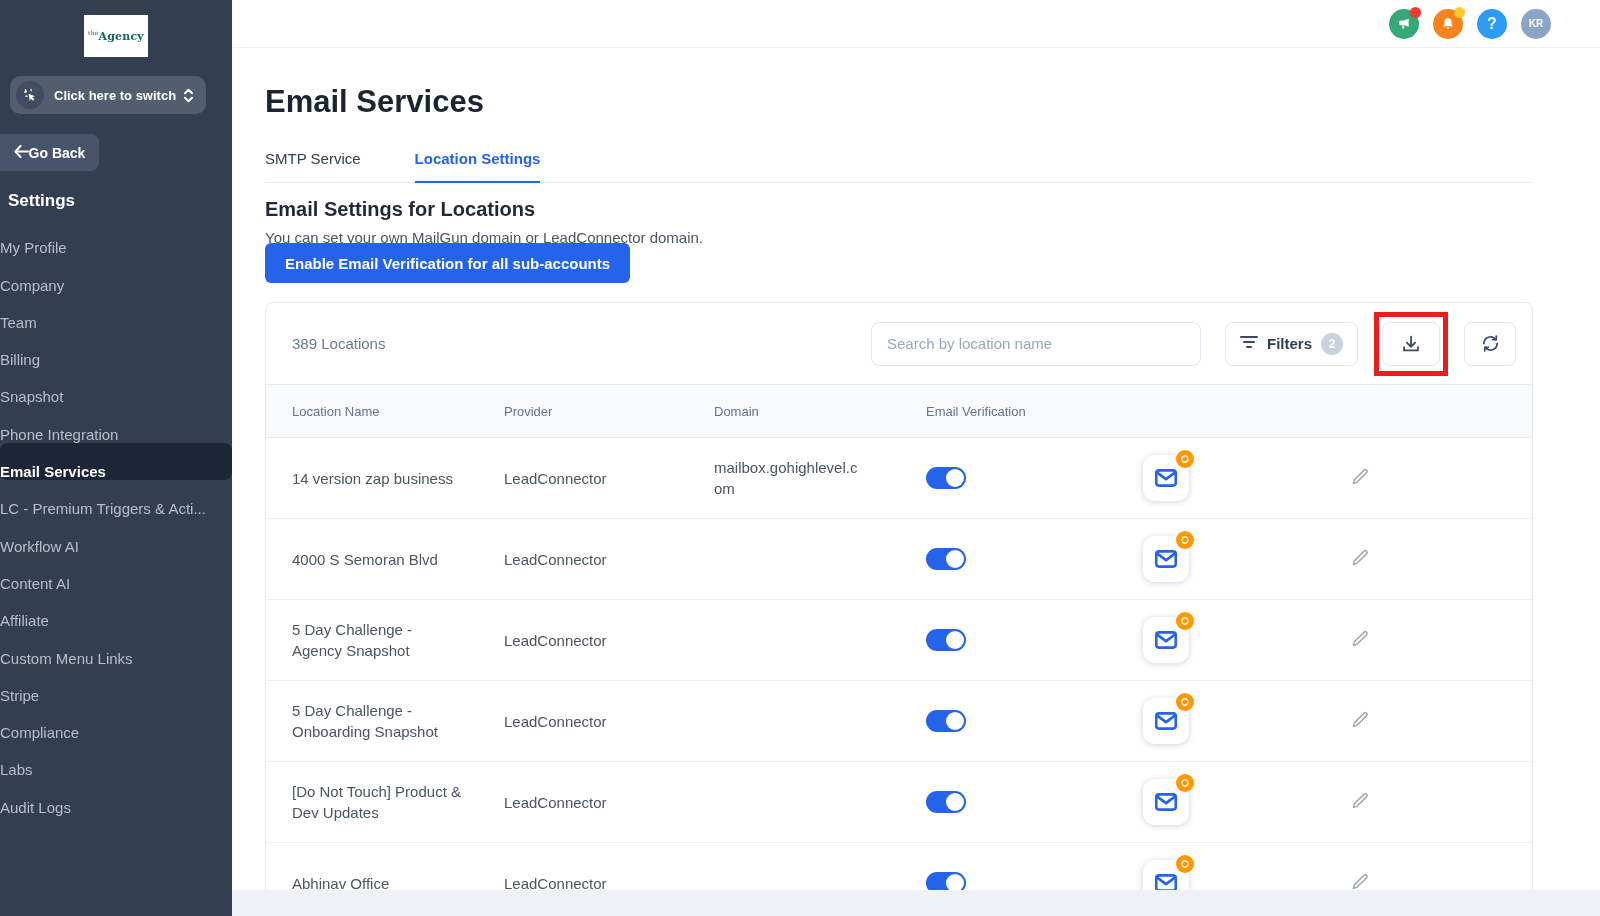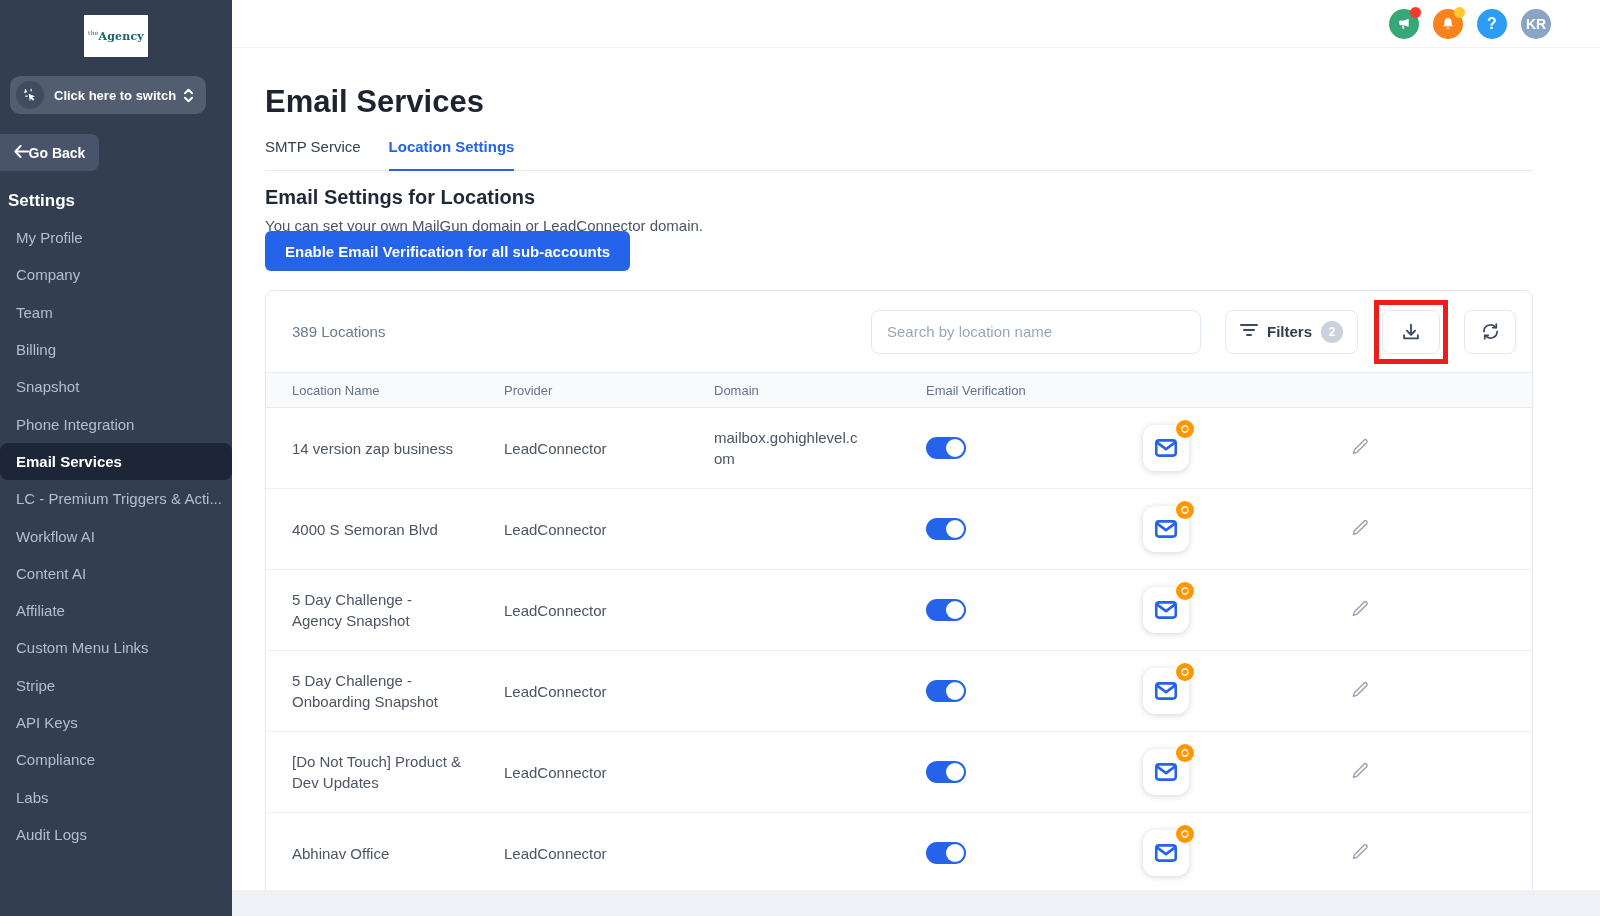--- a/index.html
+++ b/index.html
@@ -11,34 +11,34 @@
   .logo-box { position:absolute; left:84px; top:15px; width:64px; height:42px; background:#fff; display:flex; align-items:center; justify-content:center; }
   .logo-text { font-family:"DejaVu Serif", serif; color:#15646e; font-weight:bold; font-size:11px; letter-spacing:.2px; }
   .logo-text .sup { font-size:6px; vertical-align:super; font-weight:normal; }
   .switch-pill { position:absolute; left:10px; top:76px; width:196px; height:38px; background:#525d6f; border-radius:10px; display:flex; align-items:center; cursor:pointer; }
   .switch-circle { width:28px; height:28px; border-radius:50%; background:#414c5e; margin-left:6px; display:flex; align-items:center; justify-content:center; flex:none; }
   .switch-label { color:#fff; font-size:13px; font-weight:bold; margin-left:10px; flex:1; }
   .switch-chevrons { margin-right:12px; display:flex; }
   .go-back { position:absolute; left:0; top:134px; width:99px; height:37px; background:#49536a; border-radius:0 8px 8px 0; color:#fff; font-weight:bold; font-size:14px; display:flex; align-items:center; justify-content:center; border:none; cursor:pointer; }
   .settings-h { position:absolute; left:8px; top:191px; color:#fff; font-size:17px; font-weight:bold; }
   .menu { position:absolute; left:0; top:219px; width:232px; }
-  .menu-item { height:37.3px; display:flex; align-items:center; padding-left:16px; color:#b6bfcb; font-size:15px; cursor:pointer; }
+  .menu-item { height:37.3px; display:flex; align-items:flex-end; color:#b6bfcb; font-size:15px; cursor:pointer; }
   .menu-item.active { background:#1c2636; border-radius:8px; color:#fff; font-weight:bold; }
 
   
   .main { position:absolute; left:232px; top:0; width:1368px; height:916px; background:#fff; }
   .topbar { height:48px; display:flex; align-items:center; justify-content:flex-end; padding-right:49px; gap:14px; border-bottom:1px solid #f0f2f5; }
   .circle-btn { width:30px; height:30px; border-radius:50%; display:flex; align-items:center; justify-content:center; position:relative; border:none; cursor:pointer; }
   .badge-dot { position:absolute; top:-2px; right:-2px; width:11px; height:11px; border-radius:50%; border:0; }
-  .avatar { background:#8aa5c4; color:#fff; font-size:14px; font-weight:bold; }
+  .avatar { background:#8aa5c4; color:#fff; font-size:10px; font-weight:bold; }
   .help-glyph { color:#fff; font-size:16px; font-weight:bold; }
 
   .content { padding:0 67px 0 33px; }
   .page-title { margin-top:36px; font-size:31px; font-weight:bold; color:#1c2430; }
-  .tabs { display:flex; gap:28px; margin-top:18px; border-bottom:1px solid #e7eaee; }
+  .tabs { display:flex; gap:54px; margin-top:30px; border-bottom:1px solid #e7eaee; }
   .tab { padding-bottom:14px; font-size:15px; color:#32404f; cursor:pointer; }
   .tab.active { color:#2563eb; border-bottom:2px solid #2563eb; margin-bottom:-1px; font-weight:bold; }
 
   .section-row { display:flex; justify-content:space-between; align-items:flex-start; margin-top:15px;flex-direction:column; }
   .section-heading { font-size:20px; font-weight:bold; color:#1f2937; }
   .section-sub { font-size:15px; color:#4b5563; margin-top:8px; }
   .cta { background:#2563eb; color:#fff; font-size:15px; font-weight:bold; border:none; border-radius:6px; height:40px; padding:0 20px; cursor:pointer; margin-top:-3px; }
 
   .card { margin-top:19px; border:1px solid #e5e8ee; border-radius:8px 8px 0 0; height:623px; overflow:hidden; position:relative; background:#fff; }
   .toolbar { height:81px; display:flex; align-items:center; padding:0 16px 0 26px; }
@@ -47,21 +47,21 @@
   .search { width:330px; height:44px; border:1px solid #e2e8f0; border-radius:8px; padding:0 15px; font-size:15px; color:#334155; outline:none; font-family:"Liberation Sans",sans-serif; }
   .search::placeholder { color:#9aa7b8; }
   .btn-outline { height:44px; border:1px solid #e2e8f0; border-radius:8px; background:#fff; display:flex; align-items:center; justify-content:center; cursor:pointer; }
   .filters-btn { padding:0 14px; gap:9px; font-size:15px; font-weight:bold; color:#2f3e51; }
   .filters-badge { width:22px; height:22px; border-radius:50%; background:#c9d2dd; color:#fff; font-size:12px; font-weight:bold; display:flex; align-items:center; justify-content:center; }
   .dl-wrap { position:relative; }
   .dl-btn { width:58px; }
   .red-outline { position:absolute; top:-10px; bottom:-10px; left:-8px; right:-8px; border:5px solid #ee1d1d; pointer-events:none; z-index:3; }
   .refresh-btn { width:52px; }
 
-  .thead { height:36px; background:#f8fafc; border-top:1px solid #e8ecf1; border-bottom:1px solid #e8ecf1;
+  .thead { height:54px; background:#f8fafc; border-top:1px solid #e8ecf1; border-bottom:1px solid #e8ecf1;
            display:grid; grid-template-columns:212px 210px 212px 217px 205px 1fr; align-items:center;
            padding-left:26px; font-size:13px; color:#64748b; }
   .trow { height:81px; border-bottom:1px solid #edf0f4; display:grid; grid-template-columns:212px 210px 212px 217px 205px 1fr;
           align-items:center; padding-left:26px; font-size:15px; color:#4b5563; }
   .name-cell { width:170px; line-height:21px; }
   .domain-cell { width:150px; word-break:break-all; line-height:21px; }
 
   .toggle { width:40px; height:22px; border-radius:11px; background:#2563eb; position:relative; cursor:pointer; }
   .knob { position:absolute; right:2px; top:2px; width:18px; height:18px; background:#fff; border-radius:50%; }
 
@@ -138,23 +138,20 @@
         <span>Content AI</span>
       </div>
       <div class="menu-item">
         <span>Affiliate</span>
       </div>
       <div class="menu-item">
         <span>Custom Menu Links</span>
       </div>
       <div class="menu-item">
         <span>Stripe</span>
-      </div>
-      <div class="menu-item">
-        <span>API Keys</span>
       </div>
       <div class="menu-item">
         <span>Compliance</span>
       </div>
       <div class="menu-item">
         <span>Labs</span>
       </div>
       <div class="menu-item">
         <span>Audit Logs</span>
       </div>

